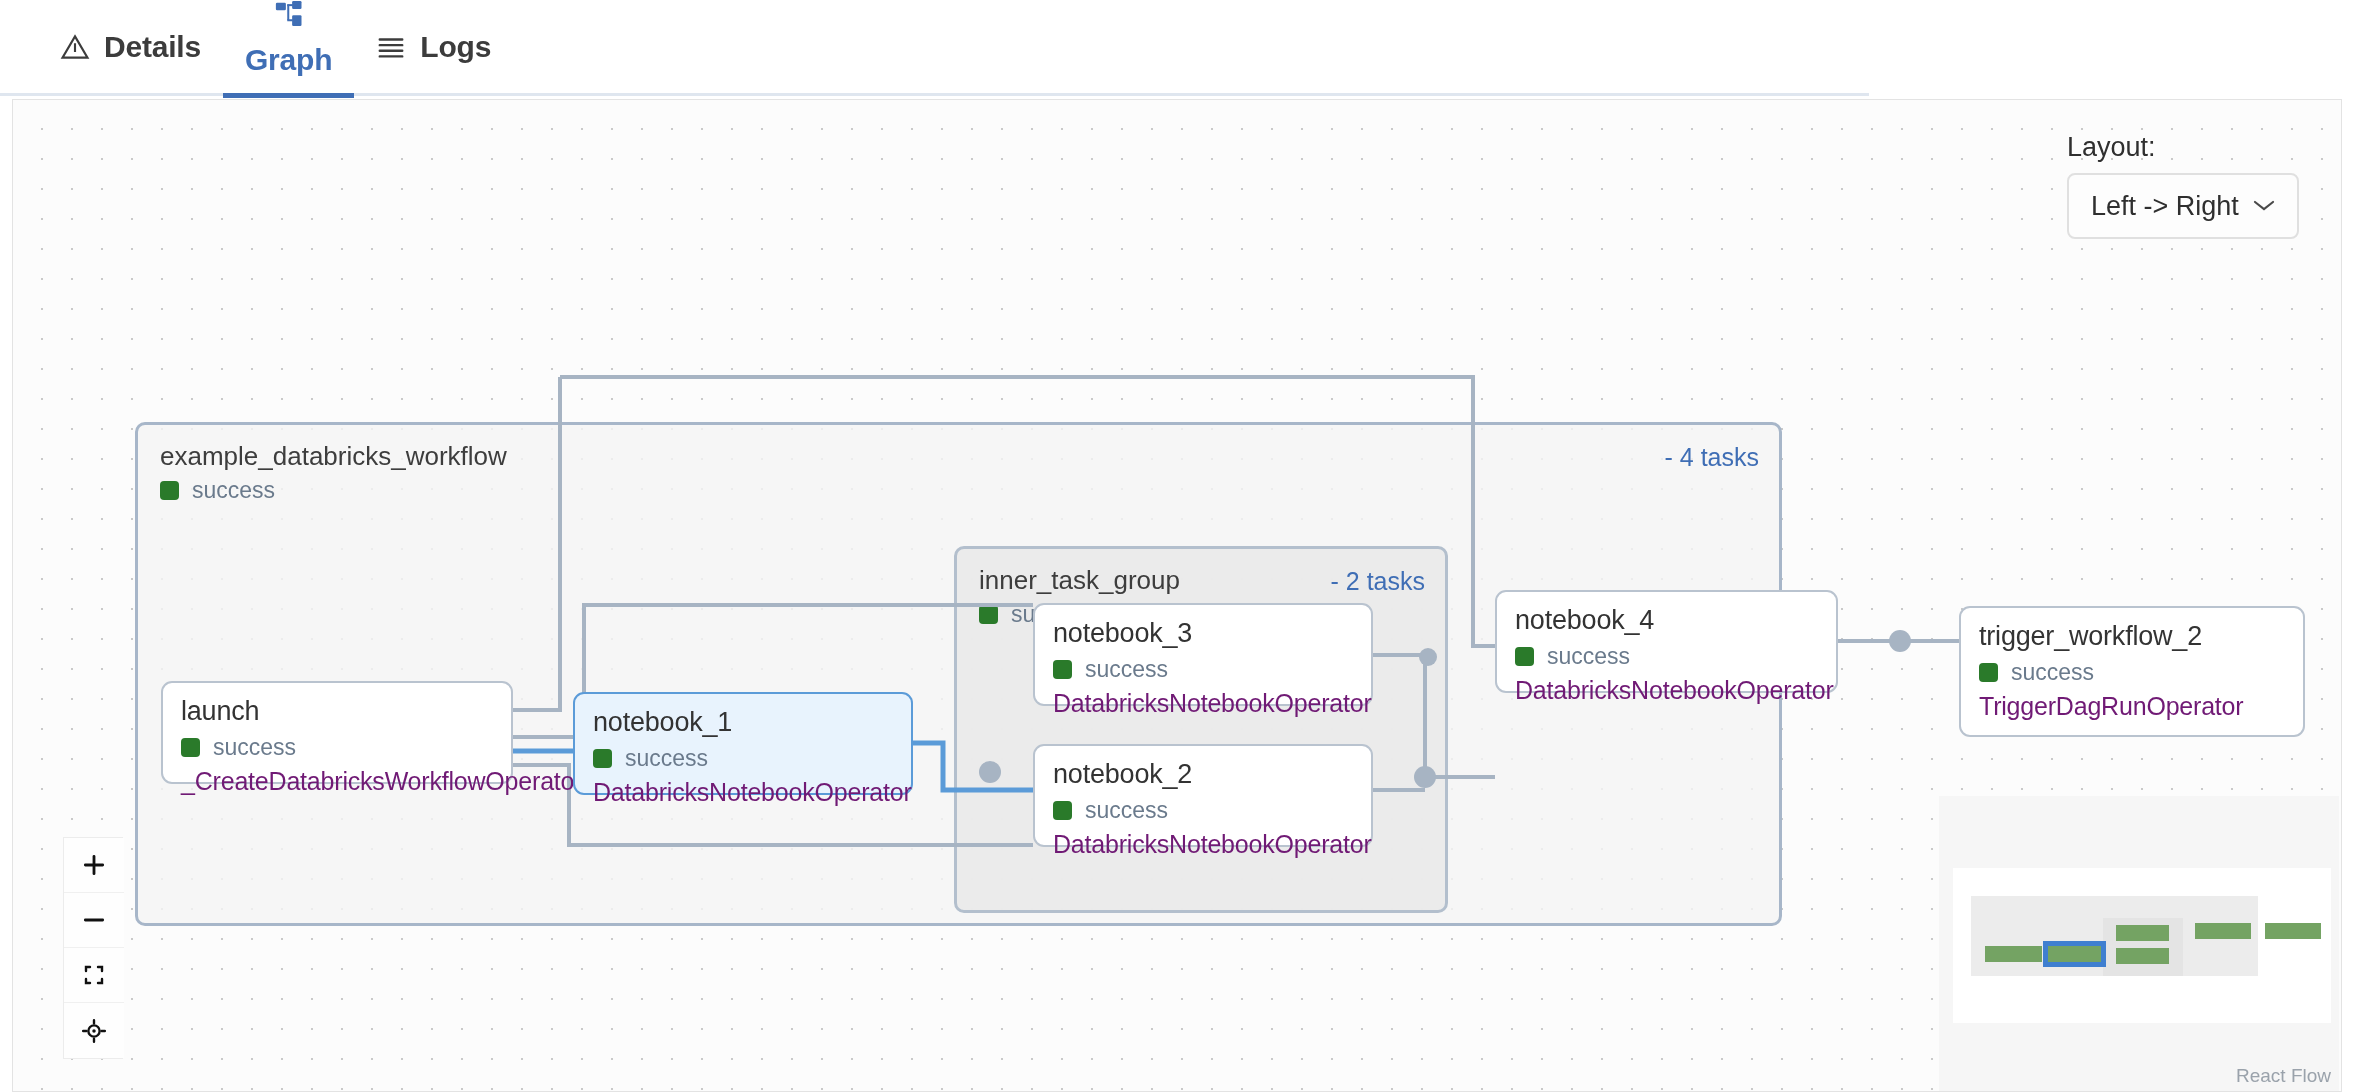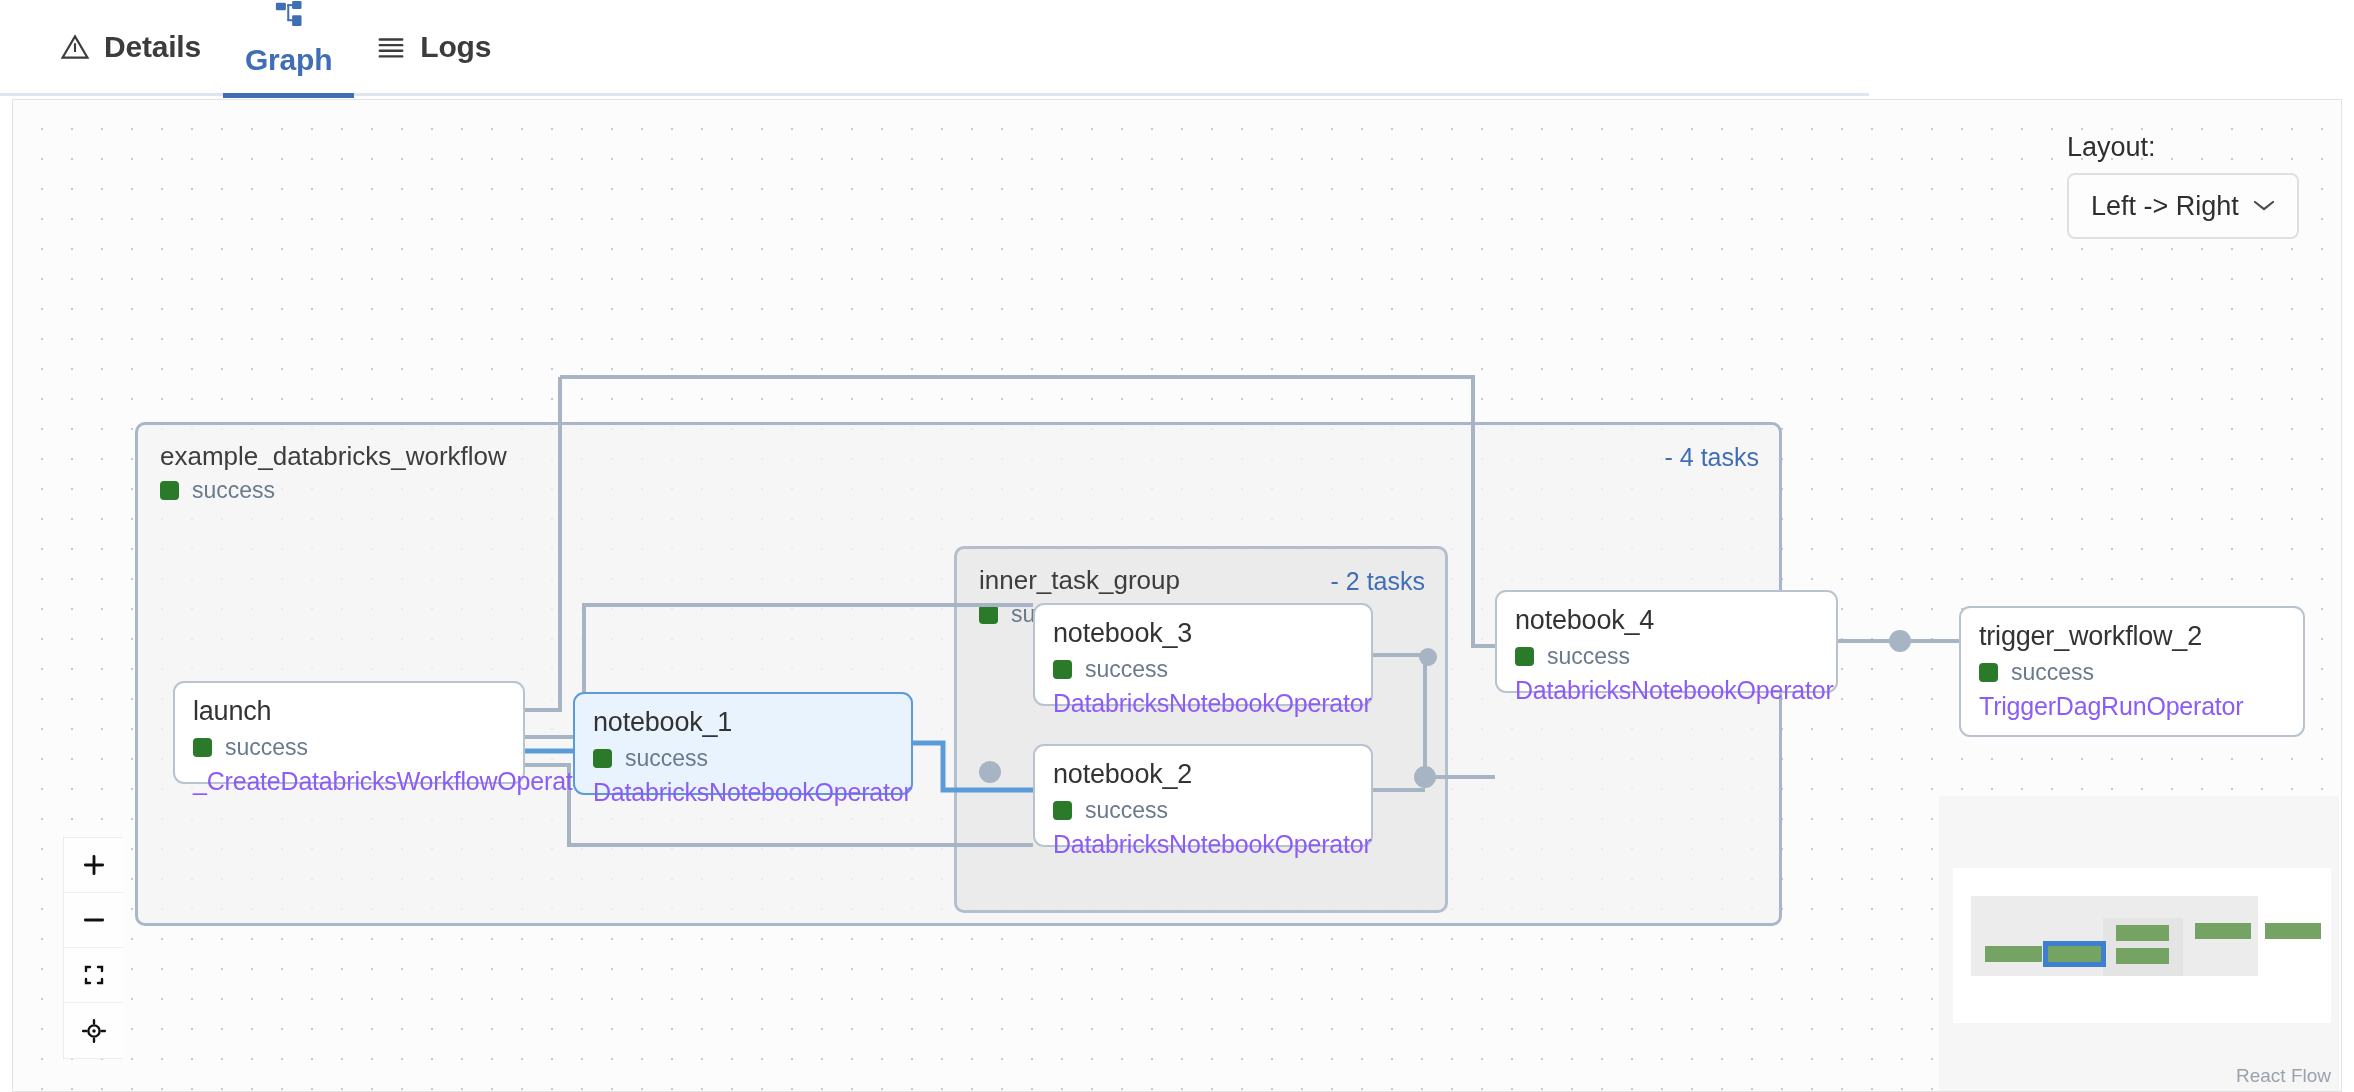--- a/index.html
+++ b/index.html
@@ -105,25 +105,25 @@
     font-size: 27px; color: #333333; line-height: 1.05;
     white-space: nowrap; letter-spacing: -0.2px;
   }
   .node-status {
     display: flex; align-items: center; gap: 13px;
     margin-top: 9px;
   }
   .node-status .status-text { font-size: 23px; color: #6a7a8c; }
   .node-op {
     margin-top: 6px;
-    font-size: 25px; color: #8b5cf6; white-space: nowrap;
+    font-size: 25px; color: #701a75; white-space: nowrap;
     letter-spacing: -0.2px;
   }
 
-  #node-launch    { left: 148px; top: 581px; width: 352px; height: 103px; z-index: 6; margin-left: 12px; }
+  #node-launch    { left: 148px; top: 581px; width: 352px; height: 103px; z-index: 6; }
   #node-nb1       { left: 560px; top: 592px; width: 340px; height: 103px; z-index: 8; }
   #node-nb3       { left: 1020px; top: 503px; width: 340px; height: 103px; z-index: 7; }
   #node-nb2       { left: 1020px; top: 644px; width: 340px; height: 103px; z-index: 7; }
   #node-nb4       { left: 1482px; top: 490px; width: 343px; height: 103px; z-index: 7; }
   #node-trig      { left: 1946px; top: 490px; width: 346px; height: 131px; z-index: 7; margin-top: 16px; }
 
   
   #edges { position: absolute; left: 0; top: 0; width: 2330px; height: 993px; z-index: 4; pointer-events: none; }
 
   

